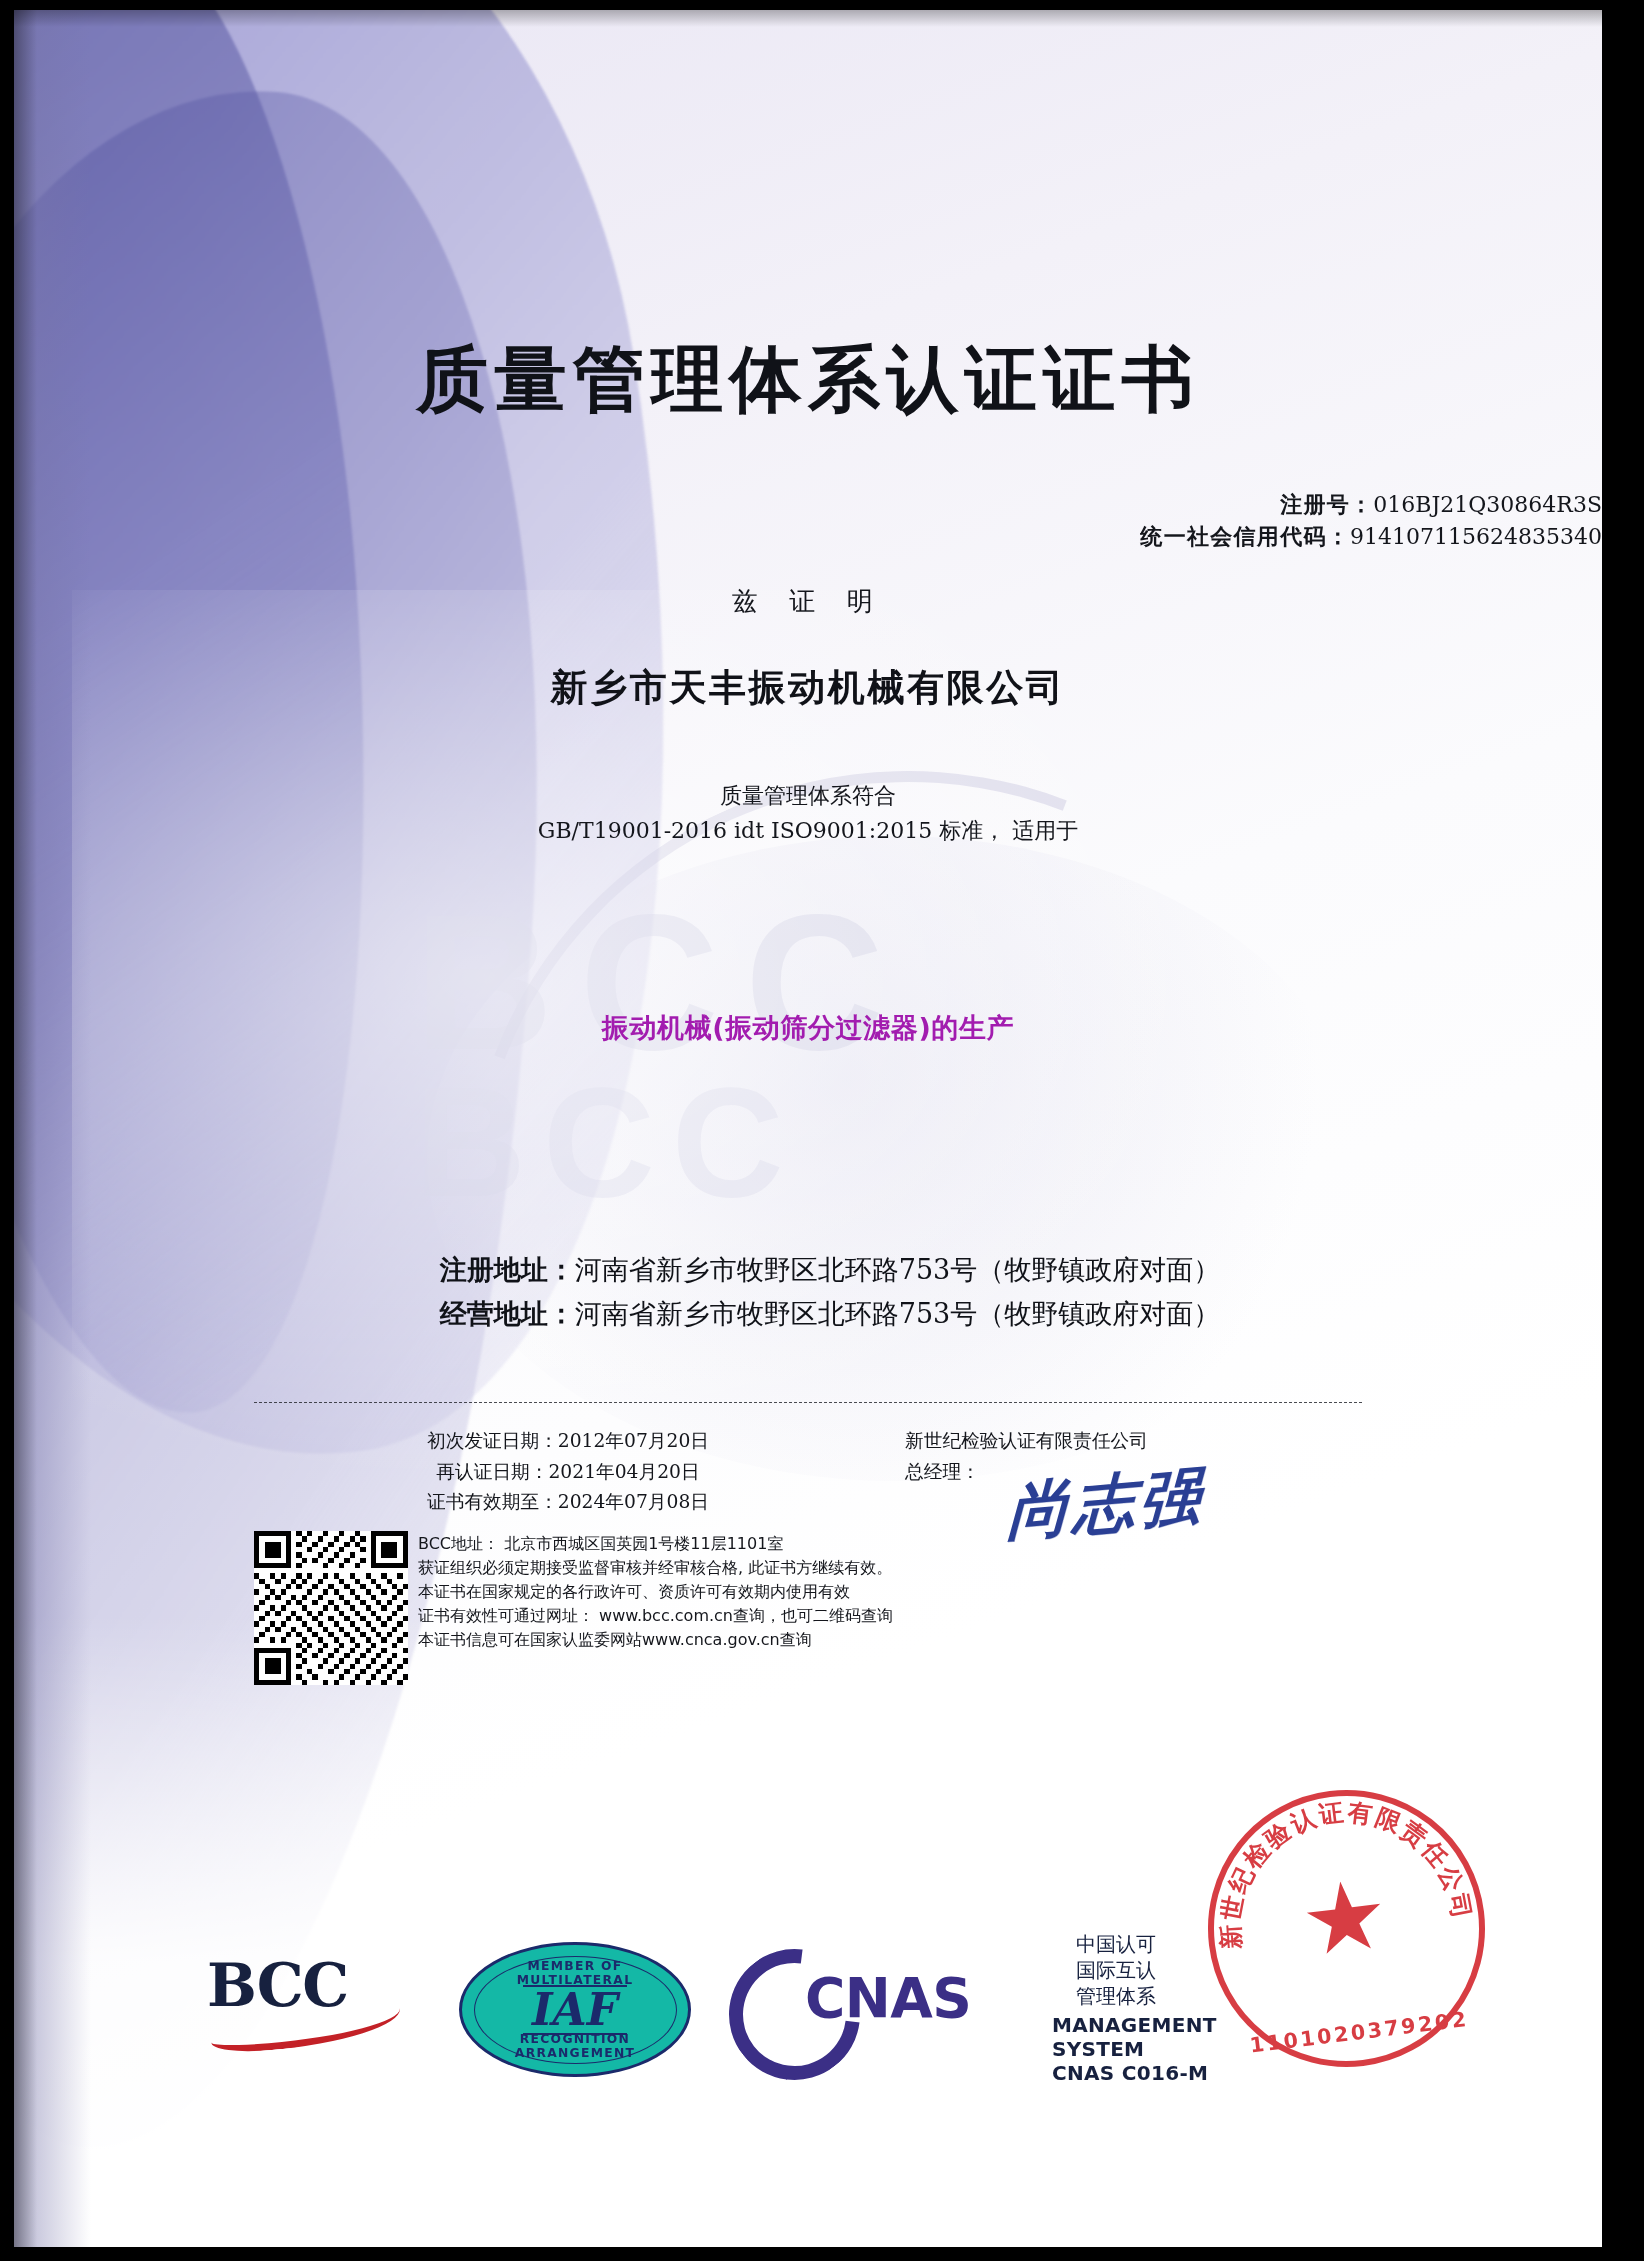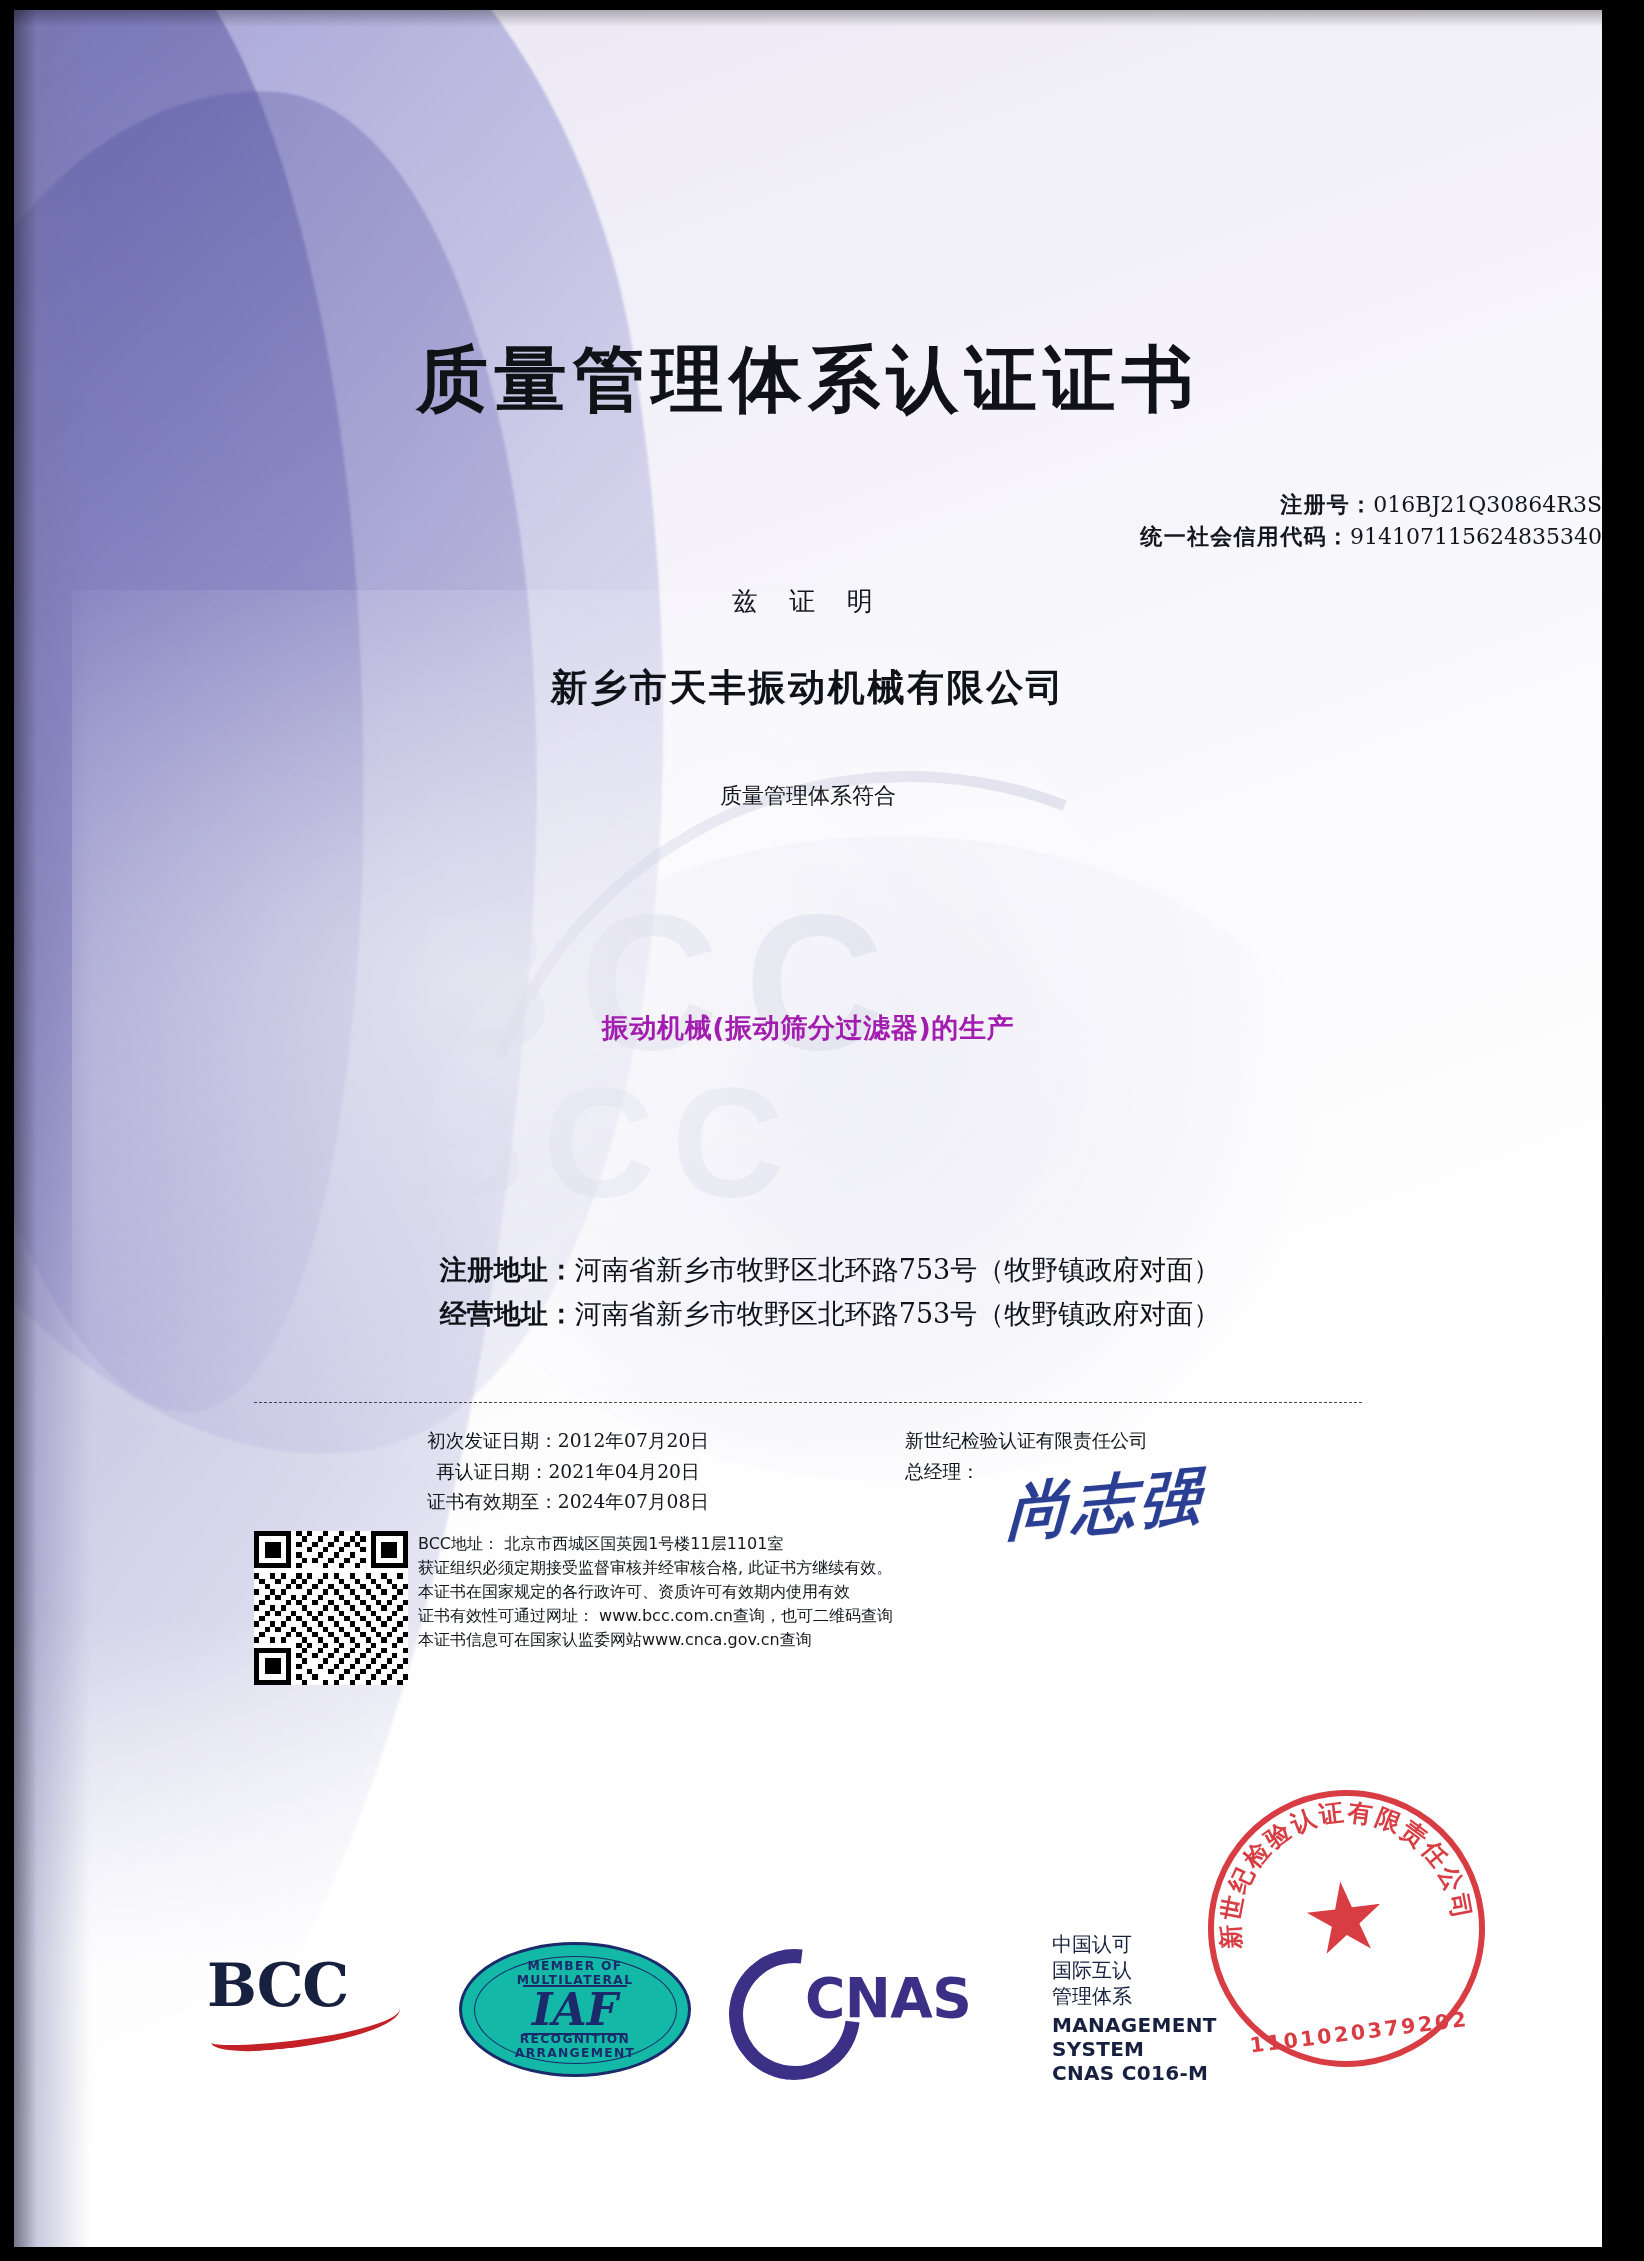--- a/index.html
+++ b/index.html
@@ -406,20 +406,21 @@
     position: absolute;
     left: 845px;
     top: 11.6px;
     font-family: "DejaVu Sans", sans-serif;
     color: #17213f;
   }
   .cnas-text .cn {
     font-size: 20px;
     line-height: 1.3;
     color: #17213f;
+    margin-left: 24px;
   }
   .cnas-text .en {
     font-size: 20px;
     font-weight: bold;
     letter-spacing: 0.3px;
     margin-top: 3.9px;
   }
   .cnas-text .code {
     font-size: 20px;
     font-weight: bold;
@@ -514,20 +515,21 @@
           <span class="lbl">统一社会信用代码：</span><span>914107115624835340</span>
         </div>
       </div>
 
       <div class="hereby">兹 证 明</div>
 
       <div class="company">新乡市天丰振动机械有限公司</div>
 
       <div class="standard">
         <div>质量管理体系符合</div>
+        <div>GB/T19001-2016 idt ISO9001:2015 标准，  适用于</div>
       </div>
 
       <div class="scope">振动机械(振动筛分过滤器)的生产</div>
 
       <div class="addresses">
         <div>
           <span class="albl">注册地址：</span><span>河南省新乡市牧野区北环路753号（牧野镇政府对面）</span>
         </div>
         <div>
           <span class="albl">经营地址：</span><span>河南省新乡市牧野区北环路753号（牧野镇政府对面）</span>

